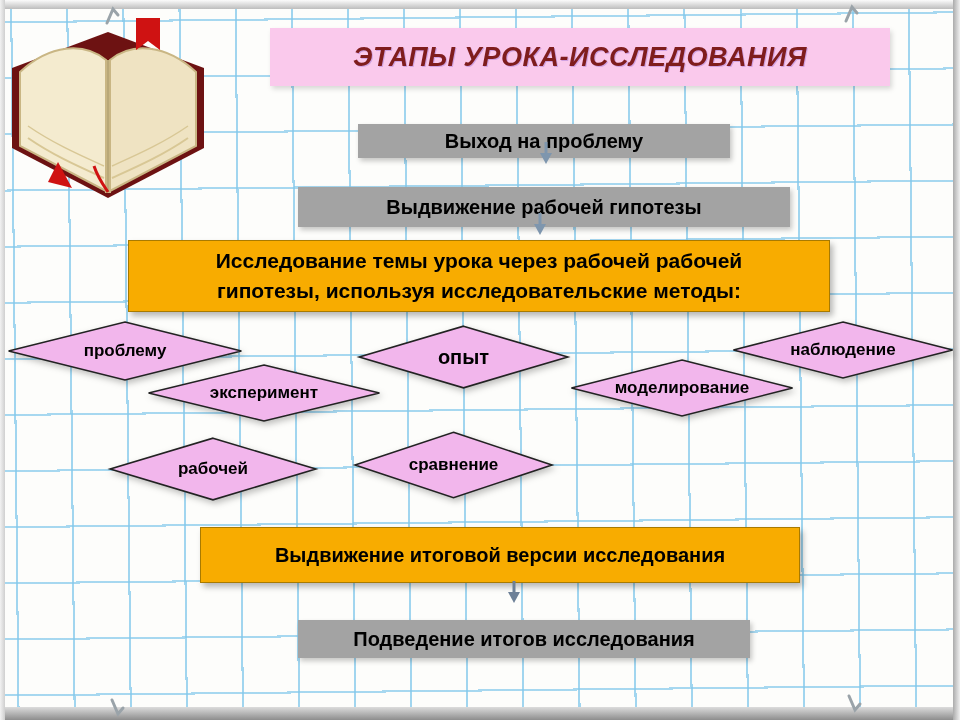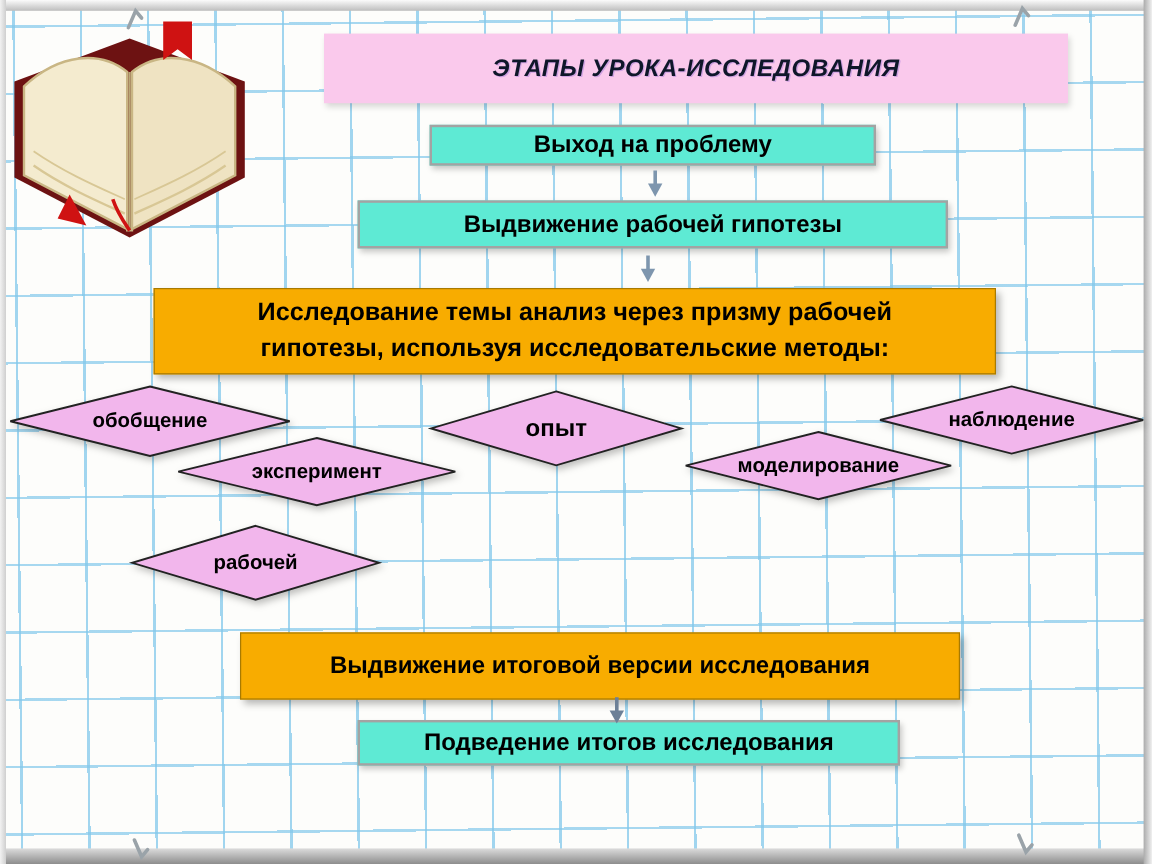--- a/index.html
+++ b/index.html
@@ -25,33 +25,33 @@
 
   .pin{position:absolute;z-index:4;width:20px;height:22px;}
 
   .content{position:absolute;inset:0;z-index:2;}
 
   .box{
     position:absolute;display:flex;align-items:center;justify-content:center;
     text-align:center;font-weight:bold;color:#000;box-sizing:border-box;
   }
   .box.blue{
-    background:#5eead4;border:2px solid #a3a3a3;
-    box-shadow:2px 3px 5px rgba(0,0,0,.22);font-size:20px;
+    background:#a3a3a3;border:6px solid #a3a3a3;
+    box-shadow:2px 3px 5px rgba(0,0,0,.22);font-size:20px;margin-top:20px;
   }
   .box.orange{
     background:#f8ac00;border:1px solid #a87a00;
     box-shadow:3px 4px 6px rgba(0,0,0,.28);
     font-size:21px;line-height:1.45;flex-direction:column;
   }
   .title-box{
     position:absolute;left:270px;top:28px;width:620px;height:58px;
     background:#fac9ec;display:flex;align-items:center;justify-content:center;
-    font-weight:bold;font-style:italic;font-size:20px;letter-spacing:.5px;
-    color:#0f172a;text-shadow:1px 1px 0 rgba(130,90,210,.35);
+    font-weight:bold;font-style:italic;font-size:27px;letter-spacing:.5px;
+    color:#7f1d1d;text-shadow:1px 1px 0 rgba(130,90,210,.35);
     box-shadow:2px 3px 5px rgba(0,0,0,.15);
   }
   .flow-arrow{position:absolute;width:16px;}
   .diamond{position:absolute;}
   .diamond svg{position:absolute;inset:0;width:100%;height:100%;
     filter:drop-shadow(2px 3px 3px rgba(0,0,0,.25));}
   .diamond polygon{fill:#f2b6ec;stroke:#222;stroke-width:1.6;vector-effect:non-scaling-stroke;}
   .dlabel{
     position:absolute;inset:0;display:flex;align-items:center;justify-content:center;
     font-weight:bold;font-size:17px;color:#000;text-align:center;
@@ -114,29 +114,29 @@
     <div class="box blue" style="left:298px;top:167px;width:492px;height:40px">
       <span>Выдвижение рабочей гипотезы</span>
     </div>
 
     <svg class="flow-arrow" style="left:532px;top:211px;height:26px" viewBox="0 0 16 24">
       <path d="M8 1 V13" stroke="#7e96ae" stroke-width="3"></path>
       <path d="M2 12 L8 23 L14 12 Z" fill="#7e96ae"></path>
     </svg>
 
     <div class="box orange" style="left:128px;top:240px;width:702px;height:72px">
-      <span>Исследование темы анализ  через призму рабочей</span>
+      <span>Исследование темы урока  через рабочей рабочей</span>
       <span>гипотезы, используя исследовательские  методы:</span>
     </div>
 
     <div class="diamond" style="left:5px;top:320px;width:240px;height:62px">
       <svg viewBox="0 0 200 60" preserveAspectRatio="none">
           <polygon points="100,2 197,30 100,58 3,30"></polygon>
         </svg>
-      <span class="dlabel">обобщение</span>
+      <span class="dlabel">проблему</span>
     </div>
 
     <div class="diamond" style="left:356px;top:324px;width:215px;height:66px">
       <svg viewBox="0 0 200 60" preserveAspectRatio="none">
           <polygon points="100,2 197,30 100,58 3,30"></polygon>
         </svg>
       <span class="dlabel" style="font-size:20px">опыт</span>
     </div>
 
     <div class="diamond" style="left:730px;top:320px;width:226px;height:60px">
@@ -160,20 +160,26 @@
       <span class="dlabel">моделирование</span>
     </div>
 
     <div class="diamond" style="left:107px;top:436px;width:212px;height:66px">
       <svg viewBox="0 0 200 60" preserveAspectRatio="none">
           <polygon points="100,2 197,30 100,58 3,30"></polygon>
         </svg>
       <span class="dlabel">рабочей</span>
     </div>
 
+    <div class="diamond" style="left:352px;top:430px;width:203px;height:70px">
+      <svg viewBox="0 0 200 60" preserveAspectRatio="none">
+          <polygon points="100,2 197,30 100,58 3,30"></polygon>
+        </svg>
+      <span class="dlabel">сравнение</span>
+    </div>
 
 
     <div class="box orange" style="left:200px;top:527px;width:600px;height:56px;font-size:20px">
       <span>Выдвижение итоговой версии исследования</span>
     </div>
 
     <svg class="flow-arrow" style="left:506px;top:580px;height:24px;z-index:3" viewBox="0 0 16 24">
       <path d="M8 1 V13" stroke="#6d8097" stroke-width="3"></path>
       <path d="M2 12 L8 23 L14 12 Z" fill="#6d8097"></path>
     </svg>

